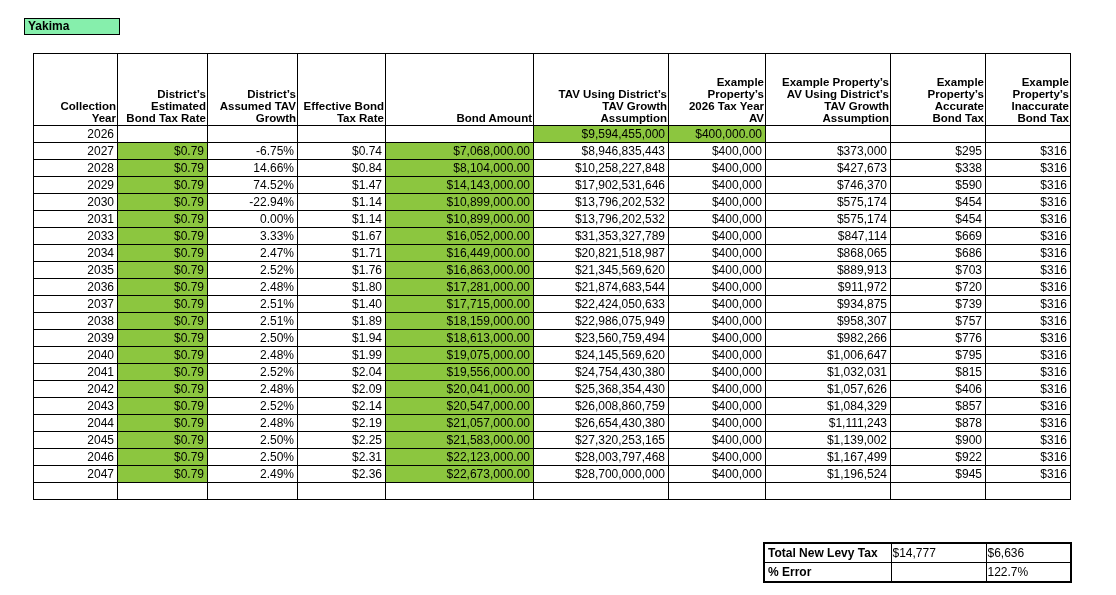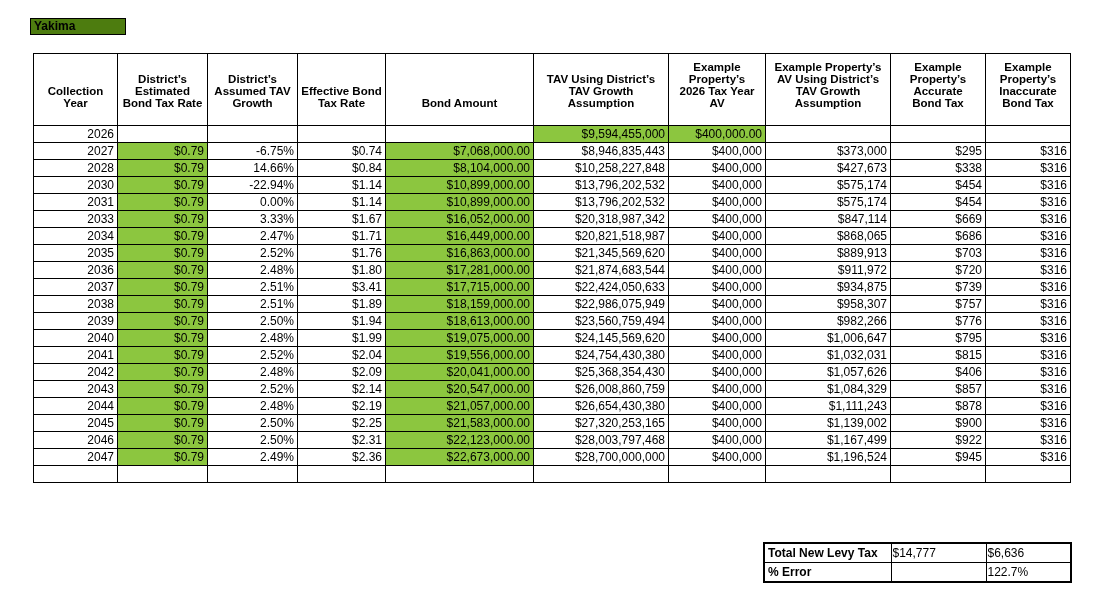--- a/index.html
+++ b/index.html
@@ -7,49 +7,49 @@
     padding: 0;
     width: 1116px;
     height: 595px;
     background: #ffffff;
     font-family: "Liberation Sans", sans-serif;
     position: relative;
     overflow: hidden;
   }
   .title-box {
     position: absolute;
-    left: 30px;
+    left: 24px;
     top: 18px;
     width: 96px;
     height: 17px;
     border: 1px solid #000;
     box-sizing: border-box;
     font-size: 12px;
     font-weight: bold;
     line-height: 15px;
     padding-left: 3px;
-    background: #4d7c0f;
+    background: #86efac;
   }
   table.main-table {
     position: absolute;
     left: 33px;
     top: 53px;
     border-collapse: collapse;
     table-layout: fixed;
   }
   table.main-table th {
     border: 1px solid #000;
     box-sizing: border-box;
     font-size: 11.5px;
     font-weight: bold;
-    text-align: center;
+    text-align: right;
     vertical-align: bottom;
     white-space: pre;
     overflow: hidden;
-    padding: 0 1px 16px 1px;
+    padding: 0 1px 1px 1px;
     background: #fff;
   }
   table.main-table thead tr { height: 72px; }
   table.main-table tbody tr { height: 17px; }
   table.main-table td {
     border: 1px solid #000;
     box-sizing: border-box;
     font-size: 12px;
     text-align: right;
     padding: 0 3px 0 0;
@@ -169,20 +169,32 @@
         <td class="">14.66%</td>
         <td class="">$0.84</td>
         <td class="green">$8,104,000.00</td>
         <td class="">$10,258,227,848</td>
         <td class="">$400,000</td>
         <td class="">$427,673</td>
         <td class="">$338</td>
         <td class="">$316</td>
       </tr>
       <tr>
+        <td class="">2029</td>
+        <td class="green">$0.79</td>
+        <td class="">74.52%</td>
+        <td class="">$1.47</td>
+        <td class="green">$14,143,000.00</td>
+        <td class="">$17,902,531,646</td>
+        <td class="">$400,000</td>
+        <td class="">$746,370</td>
+        <td class="">$590</td>
+        <td class="">$316</td>
+      </tr>
+      <tr>
         <td class="">2030</td>
         <td class="green">$0.79</td>
         <td class="">-22.94%</td>
         <td class="">$1.14</td>
         <td class="green">$10,899,000.00</td>
         <td class="">$13,796,202,532</td>
         <td class="">$400,000</td>
         <td class="">$575,174</td>
         <td class="">$454</td>
         <td class="">$316</td>
@@ -198,21 +210,21 @@
         <td class="">$575,174</td>
         <td class="">$454</td>
         <td class="">$316</td>
       </tr>
       <tr>
         <td class="">2033</td>
         <td class="green">$0.79</td>
         <td class="">3.33%</td>
         <td class="">$1.67</td>
         <td class="green">$16,052,000.00</td>
-        <td class="">$20,318,987,342</td>
+        <td class="">$31,353,327,789</td>
         <td class="">$400,000</td>
         <td class="">$847,114</td>
         <td class="">$669</td>
         <td class="">$316</td>
       </tr>
       <tr>
         <td class="">2034</td>
         <td class="green">$0.79</td>
         <td class="">2.47%</td>
         <td class="">$1.71</td>
@@ -244,21 +256,21 @@
         <td class="">$21,874,683,544</td>
         <td class="">$400,000</td>
         <td class="">$911,972</td>
         <td class="">$720</td>
         <td class="">$316</td>
       </tr>
       <tr>
         <td class="">2037</td>
         <td class="green">$0.79</td>
         <td class="">2.51%</td>
-        <td class="">$3.41</td>
+        <td class="">$1.40</td>
         <td class="green">$17,715,000.00</td>
         <td class="">$22,424,050,633</td>
         <td class="">$400,000</td>
         <td class="">$934,875</td>
         <td class="">$739</td>
         <td class="">$316</td>
       </tr>
       <tr>
         <td class="">2038</td>
         <td class="green">$0.79</td>

